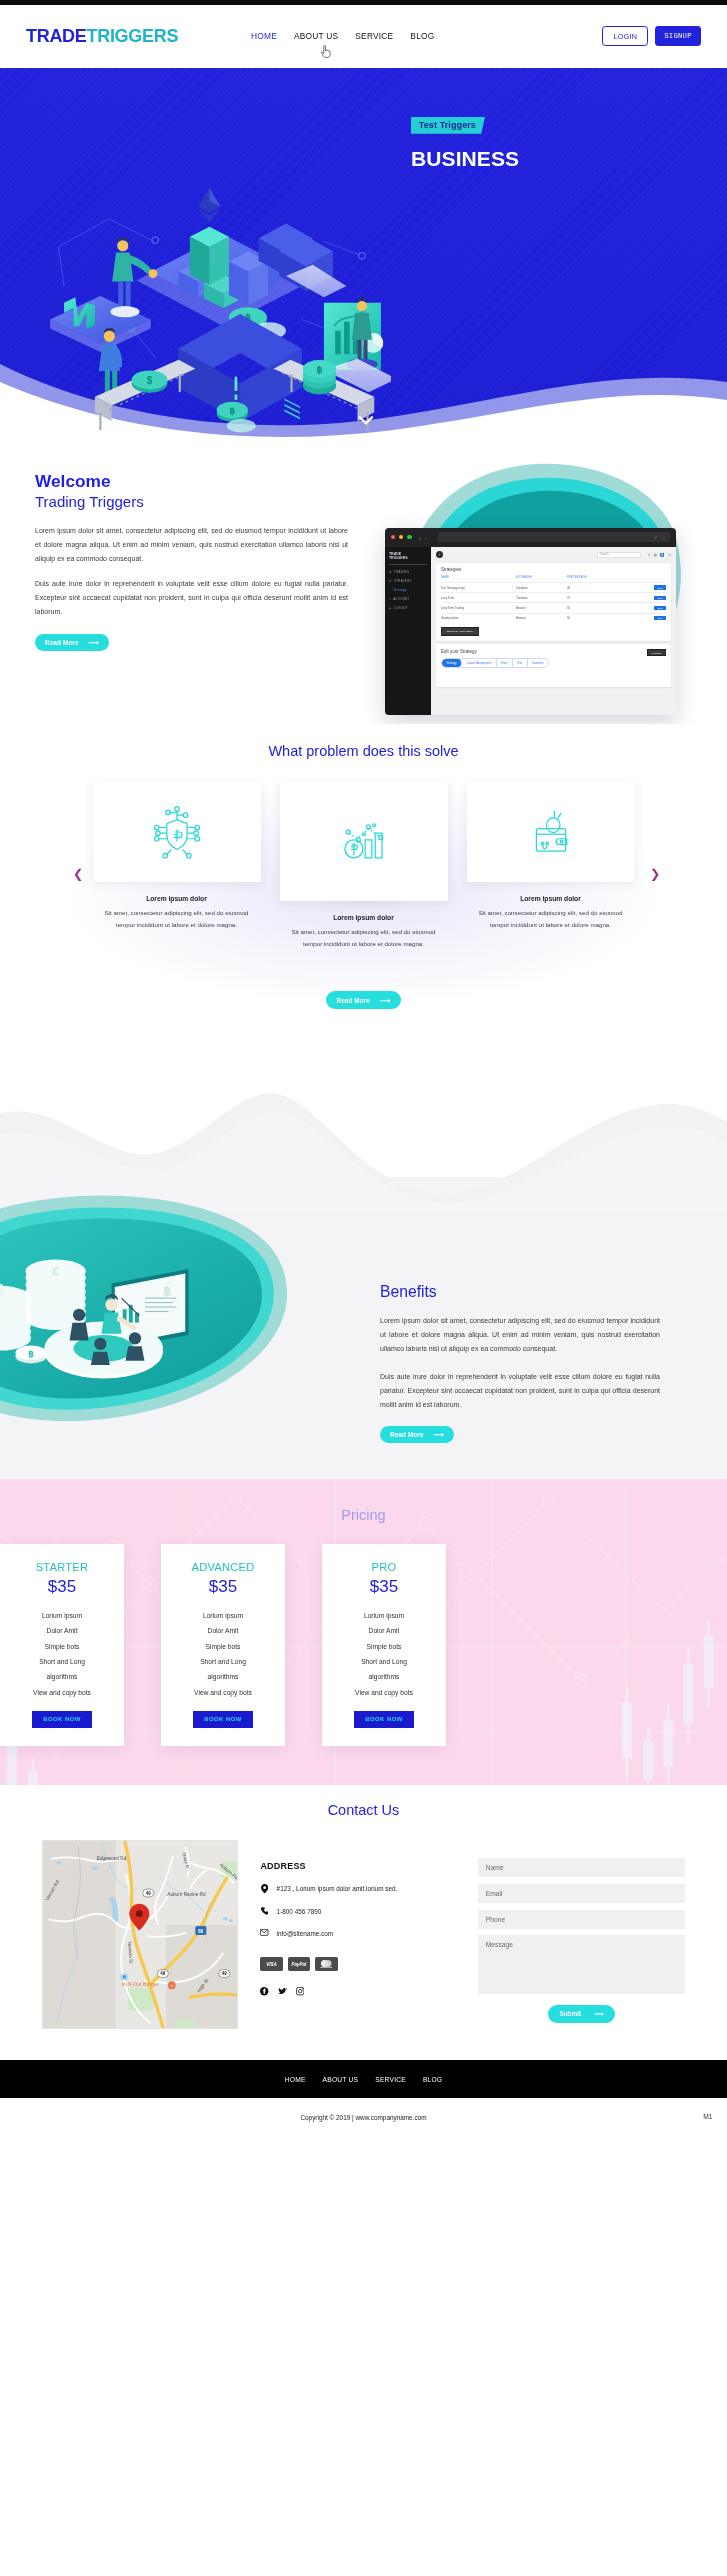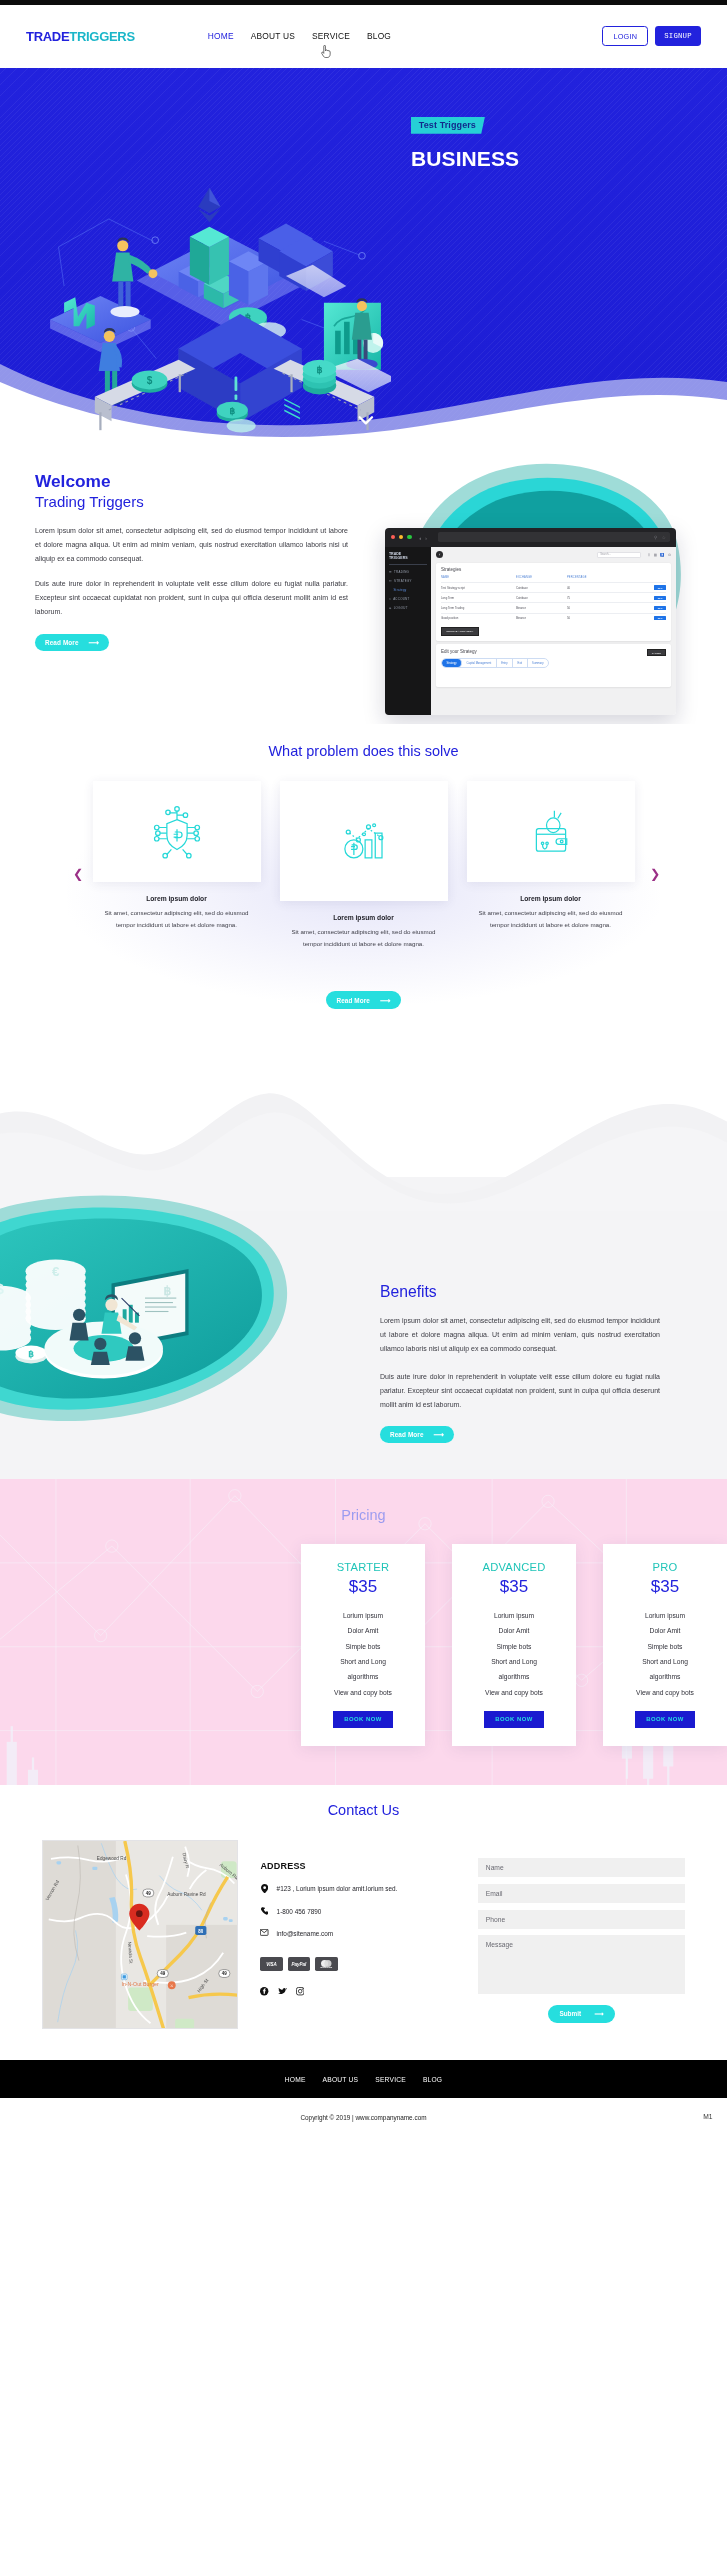--- a/index.html
+++ b/index.html
@@ -10,21 +10,21 @@
     overflow-x: hidden;
   }
   .page { width: 727px; position: relative; }
 
   
   .topbar { height: 4.5px; background: #0c0c0c; width: 100%; }
   header.nav {
     height: 63px; display: flex; align-items: center;
     padding: 0 26px; background: #fff; position: relative;
   }
-  .logo { font-size: 13px; font-weight: bold; letter-spacing: -0.3px; white-space: nowrap; }
+  .logo { font-size: 18px; font-weight: bold; letter-spacing: -0.3px; white-space: nowrap; }
   .logo .a { color: #2222dd; }
   .logo .b { color: #1bb6c9; }
   .nav-links { display: flex; gap: 17px; margin-left: 73px; align-items: center; }
   .nav-links a {
     font-size: 8.4px; color: #111; text-decoration: none; letter-spacing: 0.2px;
     font-weight: 500;
   }
   .nav-links a.active { color: #2222dd; }
   .nav-actions { margin-left: auto; display: flex; gap: 6.7px; align-items: center; }
   .btn-login {
@@ -150,21 +150,21 @@
   .ben-waves { position: absolute; left: 0; top: 0; width: 727px; height: 168px; }
   .ben-grey-fill { position: absolute; left: 0; top: 134px; width: 727px; height: 302px; background: #f4f4f6; }
   .ben-blob { position: absolute; left: -84px; top: 151px; width: 391px; height: 235px; z-index: 3; }
   .ben-right { position: absolute; left: 380px; top: 240px; width: 302px; z-index: 4; }
   .ben-h { font-size: 15.7px; color: #2222dd; font-weight: normal; }
   .ben-right .body-copy { width: 280px; margin-top: 13.4px; }
 
   
   .pricing { position: relative; padding: 28px 0 39px; overflow: hidden; background: #f9a8d4; }
   .pricing-bg { position: absolute; left: 0; top: 0; width: 727px; height: 425px; z-index: 0; }
-  .price-cards { display: flex; justify-content: flex-end; gap: 27px; margin-top: 21px; position: relative; z-index: 3; }
+  .price-cards { display: flex; justify-content: flex-start; gap: 37px; margin-top: 21px; position: relative; z-index: 3; }
   .price-card {
     width: 124px; background: #fff; padding: 17px 0 18px; text-align: center;
     box-shadow: 0 3.4px 14.5px rgba(70,70,130,.10);
   }
   .pc-name { font-size: 11.2px; color: #20c4b8; letter-spacing: 0.2px; }
   .pc-price { font-size: 17px; color: #2222dd; margin-top: 4.5px; }
   .pc-feats { margin-top: 14.5px; }
   .pc-feat { font-size: 6.7px; color: #2f2f38; margin-bottom: 8.4px; }
   .pc-btn {
     margin-top: 6.7px; background: #1a1ad0; color: #26dede; border: none;

